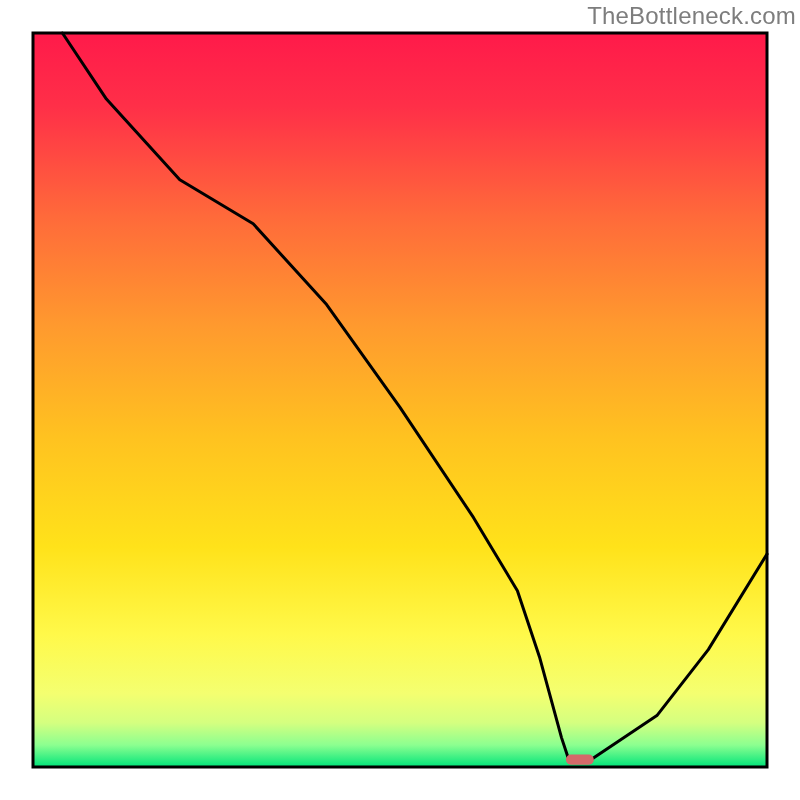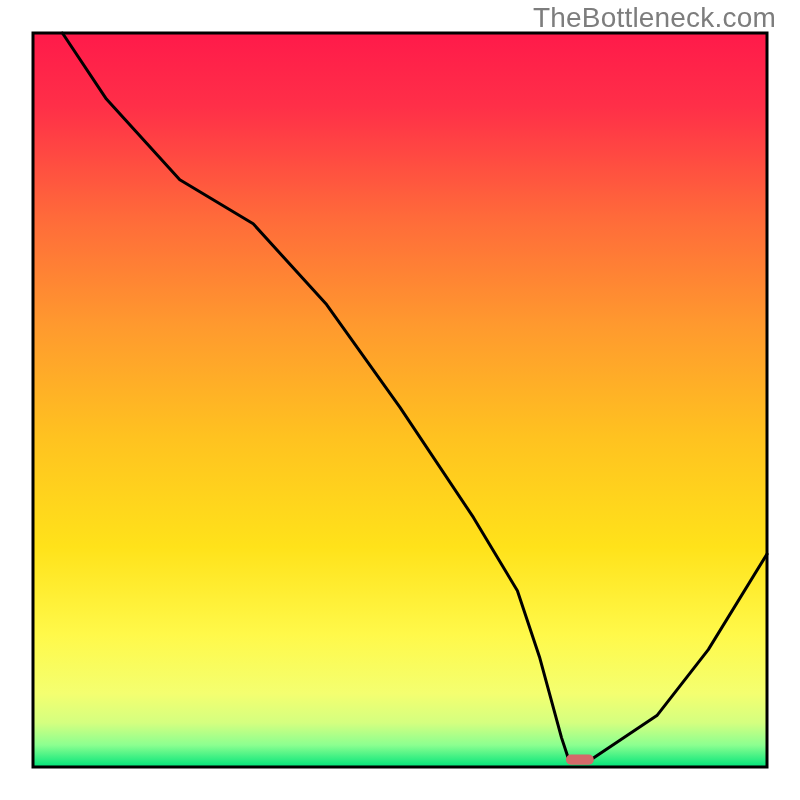--- a/index.html
+++ b/index.html
@@ -14,23 +14,23 @@
     position: relative;
     width: 800px;
     height: 800px;
   }
   svg {
     display: block;
   }
   .watermark {
     position: absolute;
     top: 2px;
-    right: 24px;
+    right: 4px;
     font-family: Arial, Helvetica, sans-serif;
-    font-size: 28px;
+    font-size: 24px;
     color: #7d7d7d;
     letter-spacing: 0.2px;
     user-select: none;
   }
 </style>
 </head>
 <body>
 
 <div class="chart-wrap">
   <svg id="chart-svg" width="800" height="800" viewBox="0 0 800 800">

